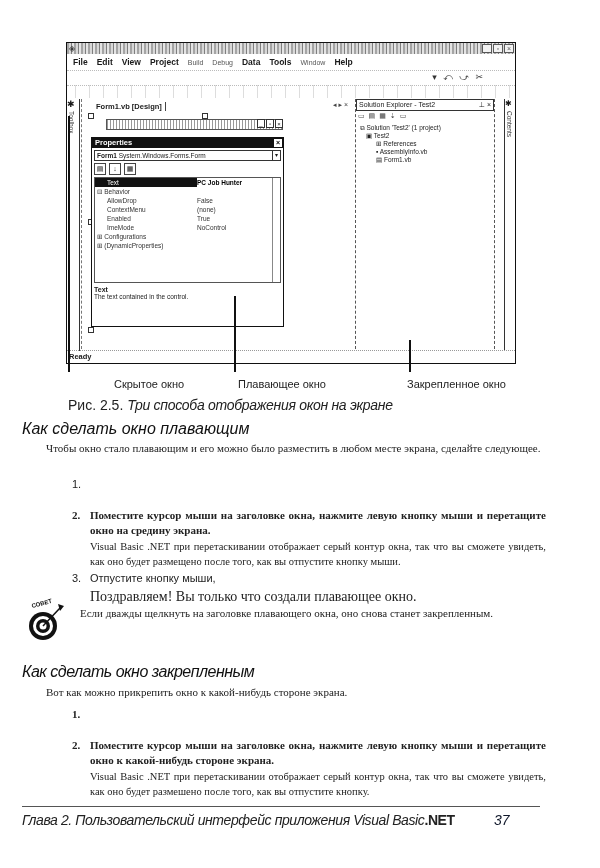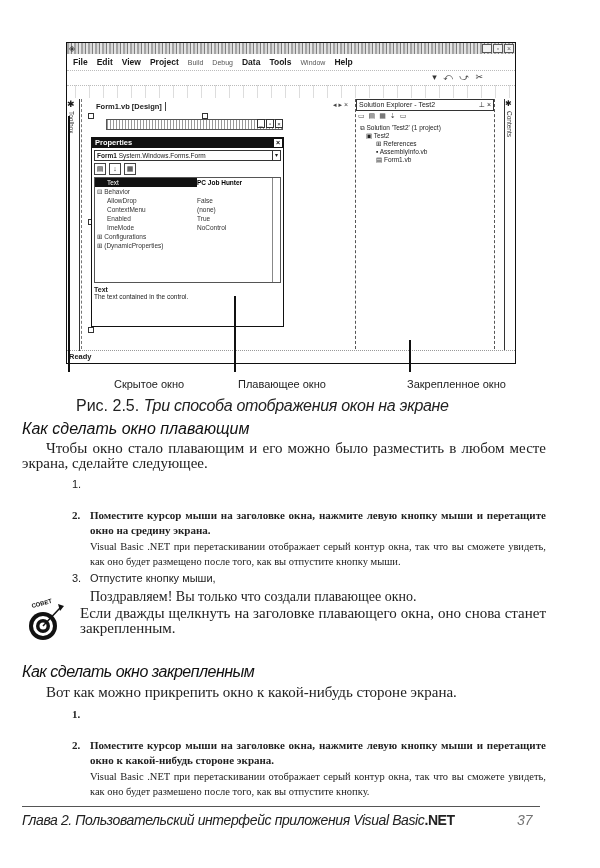--- a/index.html
+++ b/index.html
@@ -61,37 +61,37 @@
     .tree { font-size: 6.5px; line-height: 8px; color: #222; margin-top: 2px; }
     .tree div { white-space: nowrap; }
 
     .statusbar { position: absolute; left: 0; right: 0; bottom: 0; height: 12px; border-top: 1px dotted #999; font-size: 7.5px; font-weight: bold; line-height: 12px; padding-left: 2px; }
 
     
     .callout { position: absolute; width: 1.5px; background: #111; }
 
     
     .fig-label { position: absolute; top: 378px; font-family: "Liberation Sans", sans-serif; font-size: 11px; color: #222; margin-left: 46px; }
-    .caption { position: absolute; left: 76px; top: 397px; font-family: "Liberation Sans", sans-serif; font-size: 16px; color: #222; }
+    .caption { position: absolute; left: 68px; top: 397px; font-family: "Liberation Sans", sans-serif; font-size: 14px; color: #222; }
     .caption i { font-style: italic; letter-spacing: -0.3px; }
 
     
     h2 { position: absolute; margin: 0; font-family: "Liberation Sans", sans-serif; font-style: italic; font-weight: normal; font-size: 16px; color: #111; }
-    .p { position: absolute; font-size: 15px; line-height: 15px; color: #222; text-align: justify; }
+    .p { position: absolute; font-size: 11px; line-height: 15px; color: #222; text-align: justify; }
     .ol-item { position: absolute; font-size: 11px; line-height: 15px; color: #222; text-align: justify; }
     .ol-item .num { position: absolute; left: -18px; }
     .sans { font-family: "Liberation Sans", sans-serif; }
     .bold { font-weight: bold; }
 
     .tip-icon { position: absolute; left: 26px; top: 598px; width: 42px; height: 44px; }
 
     .footer-rule { position: absolute; left: 22px; right: 60px; top: 806px; height: 1px; background: #555; }
     .footer { position: absolute; left: 22px; top: 812px; font-family: "Liberation Sans", sans-serif; font-style: italic; font-size: 14px; color: #222; letter-spacing: -0.4px; }
     .footer b { font-style: normal; font-weight: bold; }
-    .page-num { position: absolute; left: 517px; top: 812px; font-family: "Liberation Sans", sans-serif; font-style: italic; font-size: 14px; color: #737373; }
+    .page-num { position: absolute; left: 494px; top: 812px; font-family: "Liberation Sans", sans-serif; font-style: italic; font-size: 14px; color: #0f172a; }
   </style>
 </head>
 <body>
 
 <div class="shot">
   <div class="titlebar">
     <span class="app-icon">◈</span>
     <div class="win-btns">
       <span class="win-btn">_</span>
       <span class="win-btn">▫</span>

